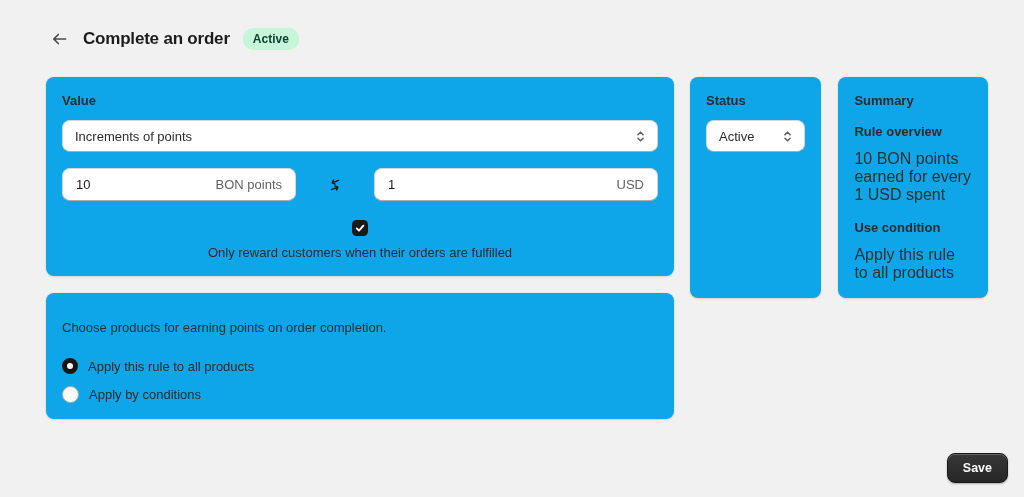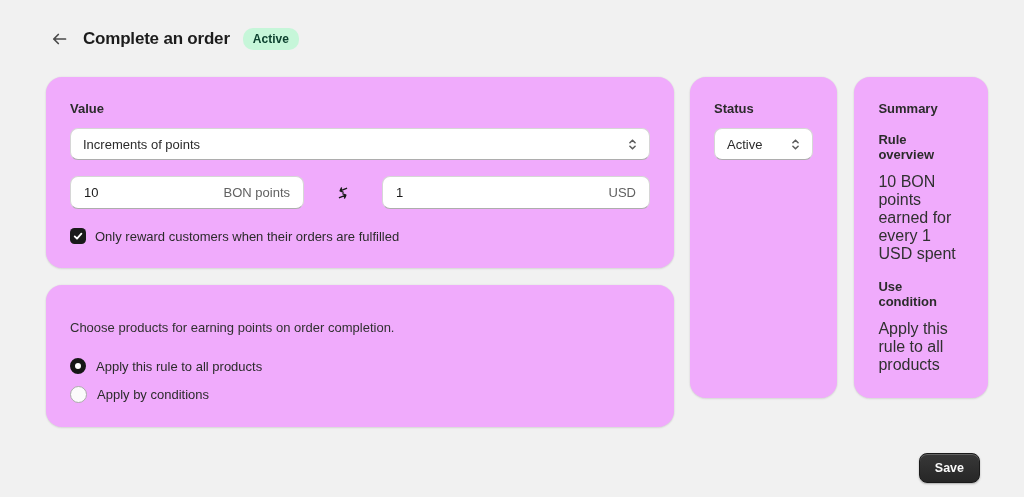--- a/index.html
+++ b/index.html
@@ -17,21 +17,21 @@
               background:transparent; border:none; cursor:pointer; border-radius:6px; }
   .page-title { font-size:17px; font-weight:700; color:#1c1c1c; letter-spacing:-0.2px; }
   .badge { font-size:12px; font-weight:600; padding:4px 10px; border-radius:10px; line-height:1.2; }
 
   
   .main { display:flex; align-items:flex-start; gap:16px; padding:27px 36px 0 46px; }
   .col-left  { flex:1; display:flex; flex-direction:column; gap:17px; min-width:0; }
   .col-right { width:298px; flex:0 0 298px; display:flex; flex-direction:row; gap:17px; }
 
   .card {
-    background:#f0abfc; border-radius:16px; padding:24px;
+    background:#0ea5e9; border-radius:8px; padding:16px;
     box-shadow:0 1px 2px rgba(26,26,26,.10), 0 0 2px rgba(26,26,26,.08);
   }
   .card-title { font-size:13px; font-weight:700; color:#2b2b2b; }
 
   
   .select {
     margin-top:12px; height:32px; background:#fff;
     border:1px solid #d6d6d6; border-bottom-color:#adadad; border-radius:8px;
     display:flex; align-items:center; justify-content:space-between;
     padding:0 10px 0 12px; font-size:13px; color:#2b2b2b; cursor:pointer;gap:27px;
@@ -45,40 +45,40 @@
   .field input { border:none; outline:none; flex:1; min-width:0; font-size:13px;
                  color:#1a1a1a; background:transparent;
                  font-family:"Liberation Sans","DejaVu Sans",sans-serif; }
   .suffix { color:#616161; white-space:nowrap; }
   .field-points { width:234px; }
   .swap-wrap { width:78px; display:flex; align-items:center; justify-content:center; }
   .swap-wrap svg { transform:rotate(-22deg); }
   .field-usd { flex:1; }
 
   
-  .checkbox-row { margin-top:19px; display:flex; align-items:center; gap:9px; cursor:pointer; }
+  .checkbox-row { margin-top:19px; display:flex; align-items:center; gap:9px; cursor:pointer;flex-direction:column; }
   .checkbox { width:16px; height:16px; background:#1a1a1a; border-radius:4.5px;
               display:flex; align-items:center; justify-content:center; flex:0 0 16px; }
   .ctl-label { font-size:13px; color:#2b2b2b; }
 
   
   .card-desc { margin-top:11px; font-size:13px; color:#303030; }
   .radio-group { margin-top:23px; display:flex; flex-direction:column; gap:12px; }
   .radio-row { display:flex; align-items:center; gap:10px; cursor:pointer; }
   .radio { width:16px; height:16px; border-radius:50%; flex:0 0 16px; }
   .radio.on  { border:5px solid #161616; background:#fff; }
   .radio.off { border:1.5px solid #ababab; background:#fbfbfb; width:17px; height:17px; flex-basis:17px; }
 
   
   .sum-heading { font-size:13px; font-weight:700; color:#2b2b2b; margin-top:16px; }
   .sum-text { font-size:16px; color:#303030; margin-top:11px; }
 
   
   .save-btn {
-    position:absolute; right:44px; bottom:14px;
+    position:absolute; right:16px; bottom:14px;
     background:linear-gradient(180deg,#383838,#262626);
     color:#fafafa; font-size:12.5px; font-weight:600;
     font-family:"Liberation Sans","DejaVu Sans",sans-serif;
     padding:7px 15px; border-radius:8px; border:1px solid #1a1a1a;
     box-shadow:inset 0 1px 0 rgba(255,255,255,.22), 0 1px 2px rgba(0,0,0,.3);
     cursor:pointer;
   }
 </style>
 </head>
 <body style="background: rgb(241, 241, 241);">

